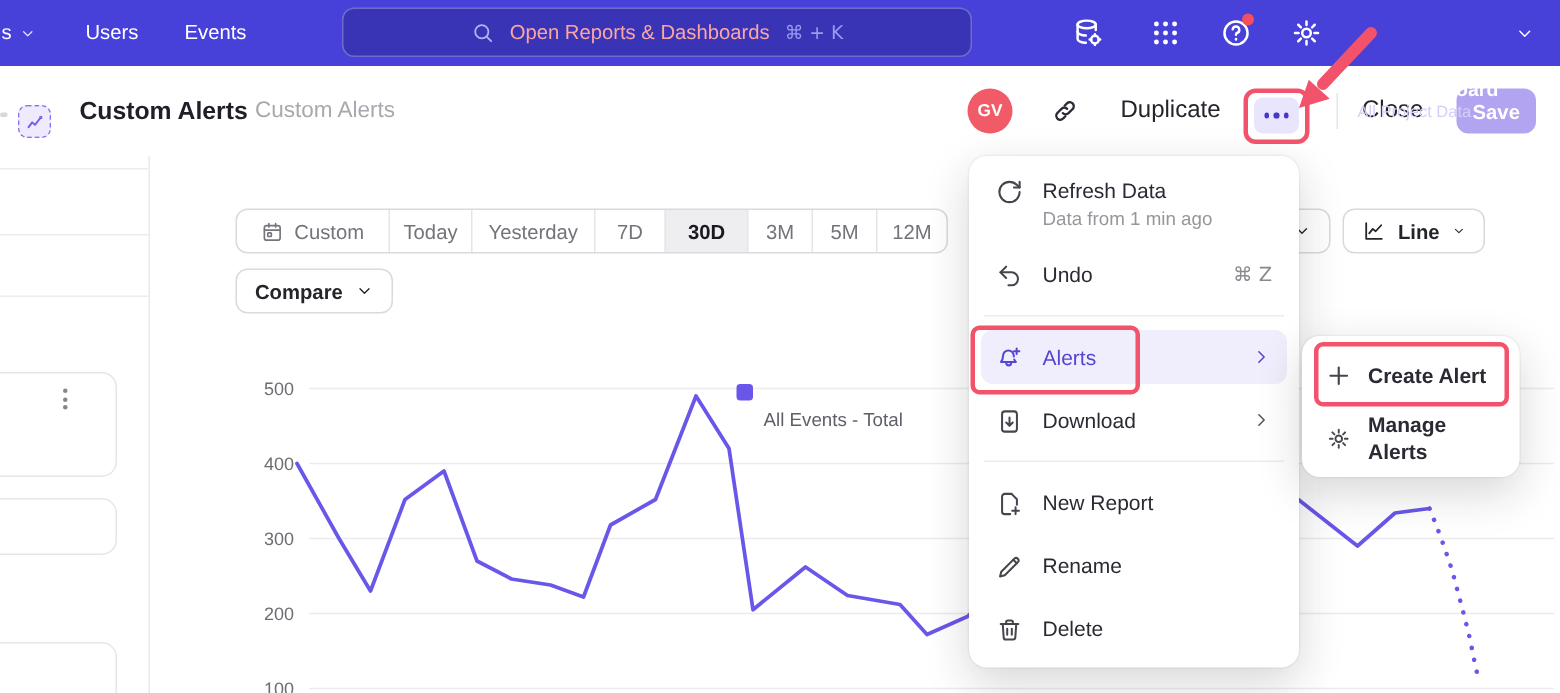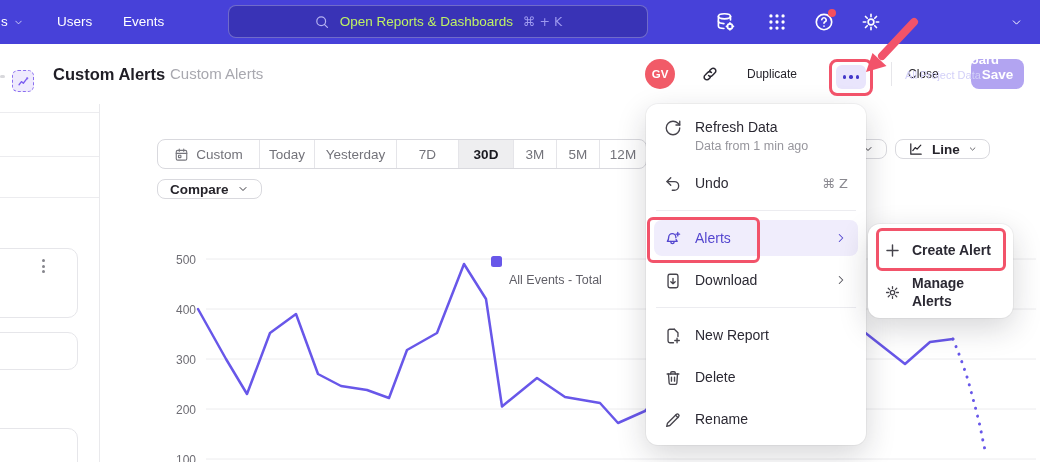--- a/index.html
+++ b/index.html
@@ -12,41 +12,41 @@
 
   
   .topbar{position:absolute;inset:0 0 auto 0;height:44px;background:var(--nav);color:#fff;z-index:5;}
   .nav-cut{position:absolute;left:1px;top:0;line-height:44px;font-size:13.5px;font-weight:500;}
   .nav-cut-chev{position:absolute;left:13px;top:17px;opacity:.85;}
   .nav-link{position:absolute;top:0;line-height:44px;font-size:13.5px;font-weight:500;cursor:pointer;}
   .nav-users{left:57px;} .nav-events{left:123px;}
   .searchbar{position:absolute;left:228px;top:5px;width:420px;height:33px;border-radius:8px;
     background:rgba(10,5,60,.22);border:1px solid rgba(255,255,255,.28);
     display:flex;align-items:center;justify-content:center;gap:10px;cursor:pointer;}
-  .search-ph{font-size:13.5px;color:#bef264;}
+  .search-ph{font-size:13.5px;color:#fca5a5;}
   .search-sc{font-size:12.5px;color:#9d99ef;font-family:"DejaVu Sans","Liberation Sans",sans-serif;}
   .nav-ic{position:absolute;top:11px;width:22px;height:22px;color:#fff;cursor:pointer;}
   .ic-db{left:714px;} .ic-grid{left:766px;} .ic-help{left:813px;} .ic-gear{left:860px;}
   .help-badge{position:absolute;right:-1px;top:-2px;width:8px;height:8px;border-radius:50%;background:#f44f5e;}
   .project{position:absolute;left:905px;top:6px;cursor:pointer;}
   .project-name{display:block;font-size:13px;font-weight:700;margin-top:46px;}
   .project-scope{display:block;font-size:11px;color:#d3d0f8;margin-top:2px;}
   .project-chev{position:absolute;left:1010px;top:16px;}
 
   
   .rheader{position:absolute;left:0;right:0;top:44px;height:60px;background:#fff;z-index:4;}
   .edge-frag{position:absolute;left:0;top:31px;width:5px;height:3px;background:#d8d8dc;border-radius:2px;}
   .ricon{position:absolute;left:12px;top:26px;width:22px;height:22px;border:1px dashed #8b6ff0;
     background:#efeafd;border-radius:6px;display:flex;align-items:center;justify-content:center;color:#7a5cf0;}
   .rtitle{position:absolute;left:53px;top:0;line-height:60px;font-size:16.5px;font-weight:700;color:#201e26;}
   .rcrumb{position:absolute;left:170px;top:0;line-height:60px;font-size:15px;color:#a8a8af;}
   .avatar{position:absolute;left:645px;top:15px;width:30px;height:30px;border-radius:50%;background:var(--avatar);
     color:#fff;font-size:11.5px;font-weight:700;display:flex;align-items:center;justify-content:center;cursor:pointer;}
   .link-btn{position:absolute;left:701px;top:21px;width:18px;height:18px;color:#2b2933;cursor:pointer;}
-  .txt-btn{position:absolute;top:0;line-height:60px;font-size:12px;font-weight:500;color:#26242b;cursor:pointer;}
+  .txt-btn{position:absolute;top:0;line-height:60px;font-size:16px;font-weight:500;color:#26242b;cursor:pointer;}
   .duplicate{left:747px;} .close{left:908px;}
   .more-btn{position:absolute;left:836px;top:21px;width:30px;height:24px;border-radius:6px;background:#e9e5fc;
     display:flex;align-items:center;justify-content:center;gap:3px;cursor:pointer;}
   .more-btn i{width:3.4px;height:3.4px;border-radius:50%;background:#4338ca;}
   .hdr-div{position:absolute;left:891px;top:18px;width:1px;height:24px;background:#e6e6ea;}
   .save-btn{position:absolute;left:971px;top:15px;width:53px;height:30px;border:none;border-radius:8px;
     background:var(--save);color:#fff;font-size:13.5px;font-weight:700;cursor:pointer;font-family:inherit;}
 
   
   .v-div{position:absolute;left:99px;top:104px;bottom:0;width:1px;background:#e9e9ec;}
@@ -54,24 +54,24 @@
   .side-card{position:absolute;left:-12px;width:90px;background:#fff;border:1px solid #e6e6ea;border-radius:10px;}
   .kebab{position:absolute;left:53px;top:10px;display:flex;flex-direction:column;gap:2.5px;cursor:pointer;}
   .kebab i{width:3px;height:3px;border-radius:50%;background:#85858c;}
 
   
   .seg-ctl{position:absolute;left:157px;top:139px;height:30px;display:flex;border:1px solid #d9d9de;
     border-radius:8px;background:#fff;overflow:hidden;z-index:2;}
   .seg{display:flex;align-items:center;justify-content:center;gap:7px;font-size:13.5px;color:#73737a;cursor:pointer;}
   .seg + .seg{border-left:1px solid #e5e5e9;}
   .seg:nth-child(1){width:101px;} .seg:nth-child(2){width:55px;} .seg:nth-child(3){width:82px;}
-  .seg:nth-child(4){width:62px;justify-content:center;} .seg:nth-child(5){width:55px;} .seg:nth-child(6){width:43px;}
+  .seg:nth-child(4){width:47px;justify-content:center;} .seg:nth-child(5){width:55px;} .seg:nth-child(6){width:43px;}
   .seg:nth-child(7){width:43px;} .seg:nth-child(8){width:47px;}
   .seg.selected{background:#eeeef0;color:#191920;font-weight:700;}
-  .btn{position:absolute;height:20px;border:1px solid #d9d9de;border-radius:8px;background:#fff;
+  .btn{position:absolute;height:30px;border:1px solid #d9d9de;border-radius:8px;background:#fff;
     display:flex;align-items:center;gap:8px;padding:0 12px;font-size:13.5px;font-weight:600;color:#26242b;cursor:pointer;}
   .compare-btn{left:157px;top:179px;z-index:2;}
   .mini-dd{left:818px;top:139px;width:69px;justify-content:flex-end;z-index:2;}
   .line-btn{left:895px;top:139px;width:95px;z-index:2;}
 
   .legend{position:absolute;left:491px;top:236px;display:flex;align-items:center;gap:7px;z-index:1;}
   .legend-swatch{width:11px;height:11px;border-radius:2.5px;background:var(--line-color);}
   .legend-label{font-size:12.5px;color:#605f67;margin-top:37px;}
 
   #chart-svg{position:absolute;left:99px;top:104px;width:941px;height:358px;overflow:visible;z-index:1;}
@@ -362,36 +362,36 @@
             <path d="M11.5 2.5h-5A2 2 0 0 0 4.5 4.5v11a2 2 0 0 0 2 2h4"></path>
             <path d="M11.5 2.5L15.5 6.5v4"></path>
             <path d="M14.5 12.5v5M12 15h5"></path>
           </svg>
       </span>
       <span class="mi-label">New Report</span>
     </div>
     <div class="mi">
       <span class="mi-icon">
         <svg class="st" viewBox="0 0 20 20" width="18" height="18">
+            <path d="M12.8 4.6l2.6 2.6"></path>
+            <path d="M3.9 13.5L13.6 3.8a1.84 1.84 0 0 1 2.6 2.6l-9.7 9.7-3.5.9z"></path>
+          </svg>
+      </span>
+      <span class="mi-label">Rename</span>
+    </div>
+    <div class="mi">
+      <span class="mi-icon">
+        <svg class="st" viewBox="0 0 20 20" width="18" height="18">
             <path d="M3.5 5.5h13"></path>
             <path d="M7.5 5.5V4.3a1.3 1.3 0 0 1 1.3-1.3h2.4a1.3 1.3 0 0 1 1.3 1.3v1.2"></path>
             <path d="M5 5.5l.7 10.1A1.6 1.6 0 0 0 7.3 17.1h5.4a1.6 1.6 0 0 0 1.6-1.5L15 5.5"></path>
             <path d="M8.3 9v4.5M11.7 9v4.5"></path>
           </svg>
       </span>
       <span class="mi-label">Delete</span>
-    </div>
-    <div class="mi">
-      <span class="mi-icon">
-        <svg class="st" viewBox="0 0 20 20" width="18" height="18">
-            <path d="M12.8 4.6l2.6 2.6"></path>
-            <path d="M3.9 13.5L13.6 3.8a1.84 1.84 0 0 1 2.6 2.6l-9.7 9.7-3.5.9z"></path>
-          </svg>
-      </span>
-      <span class="mi-label">Rename</span>
     </div>
   </div>
 
   <div class="submenu">
     <div class="mi">
       <span class="mi-icon">
         <svg class="st" viewBox="0 0 20 20" width="17" height="17" style="stroke-width:1.7;">
             <path d="M10 3.5v13M3.5 10h13"></path>
           </svg>
       </span>

